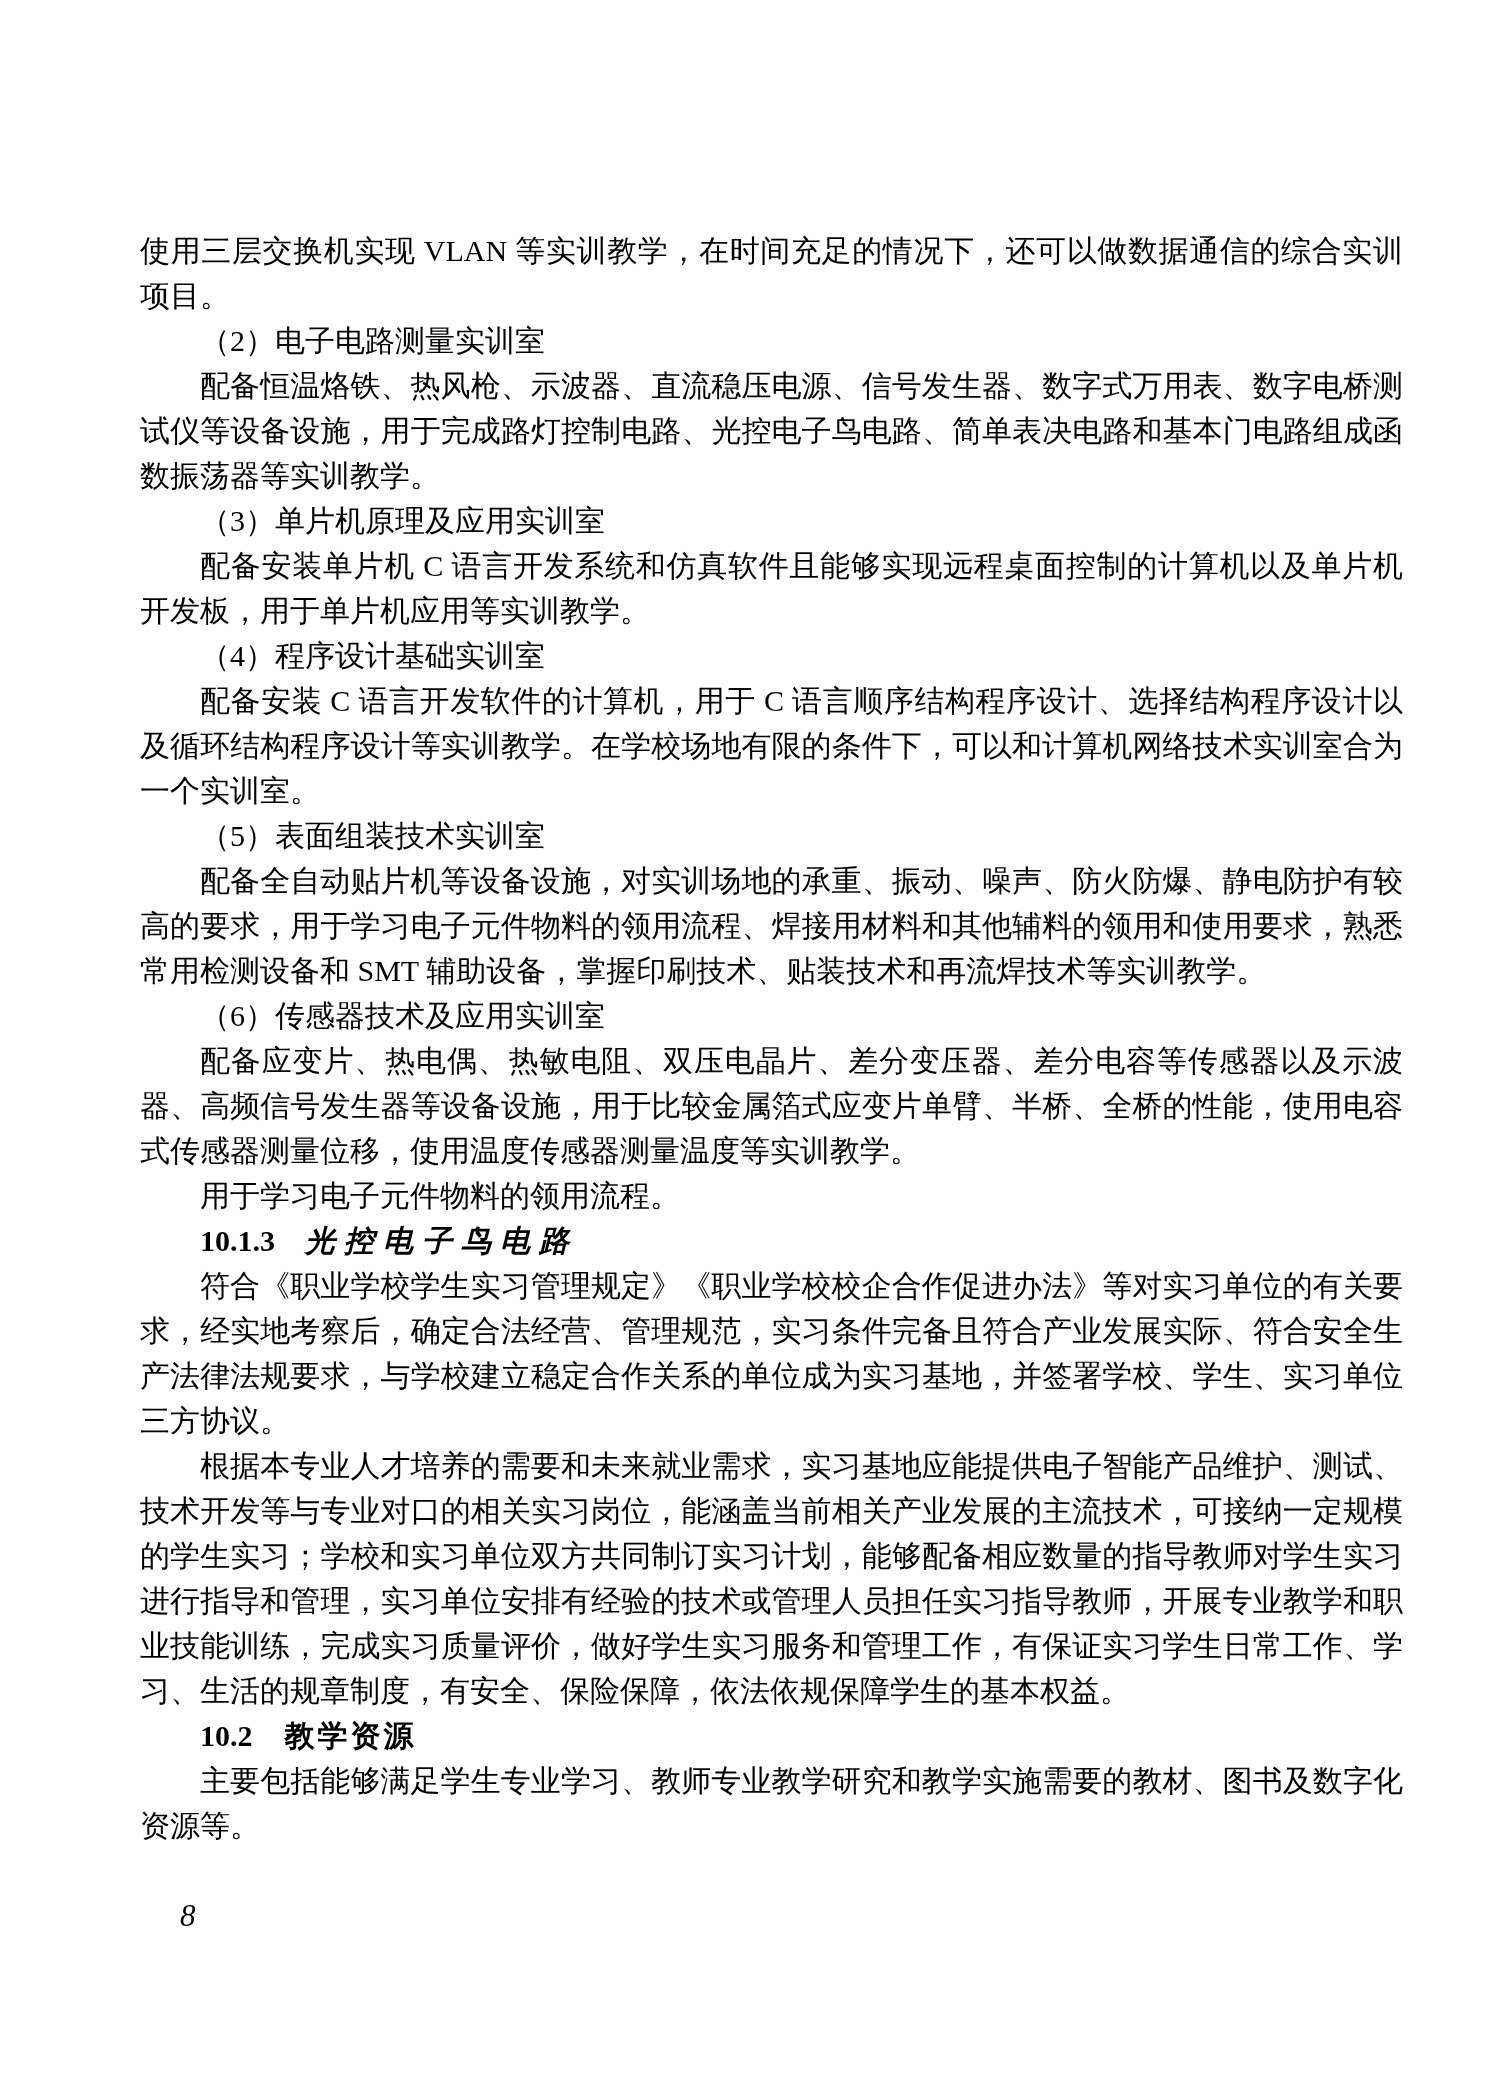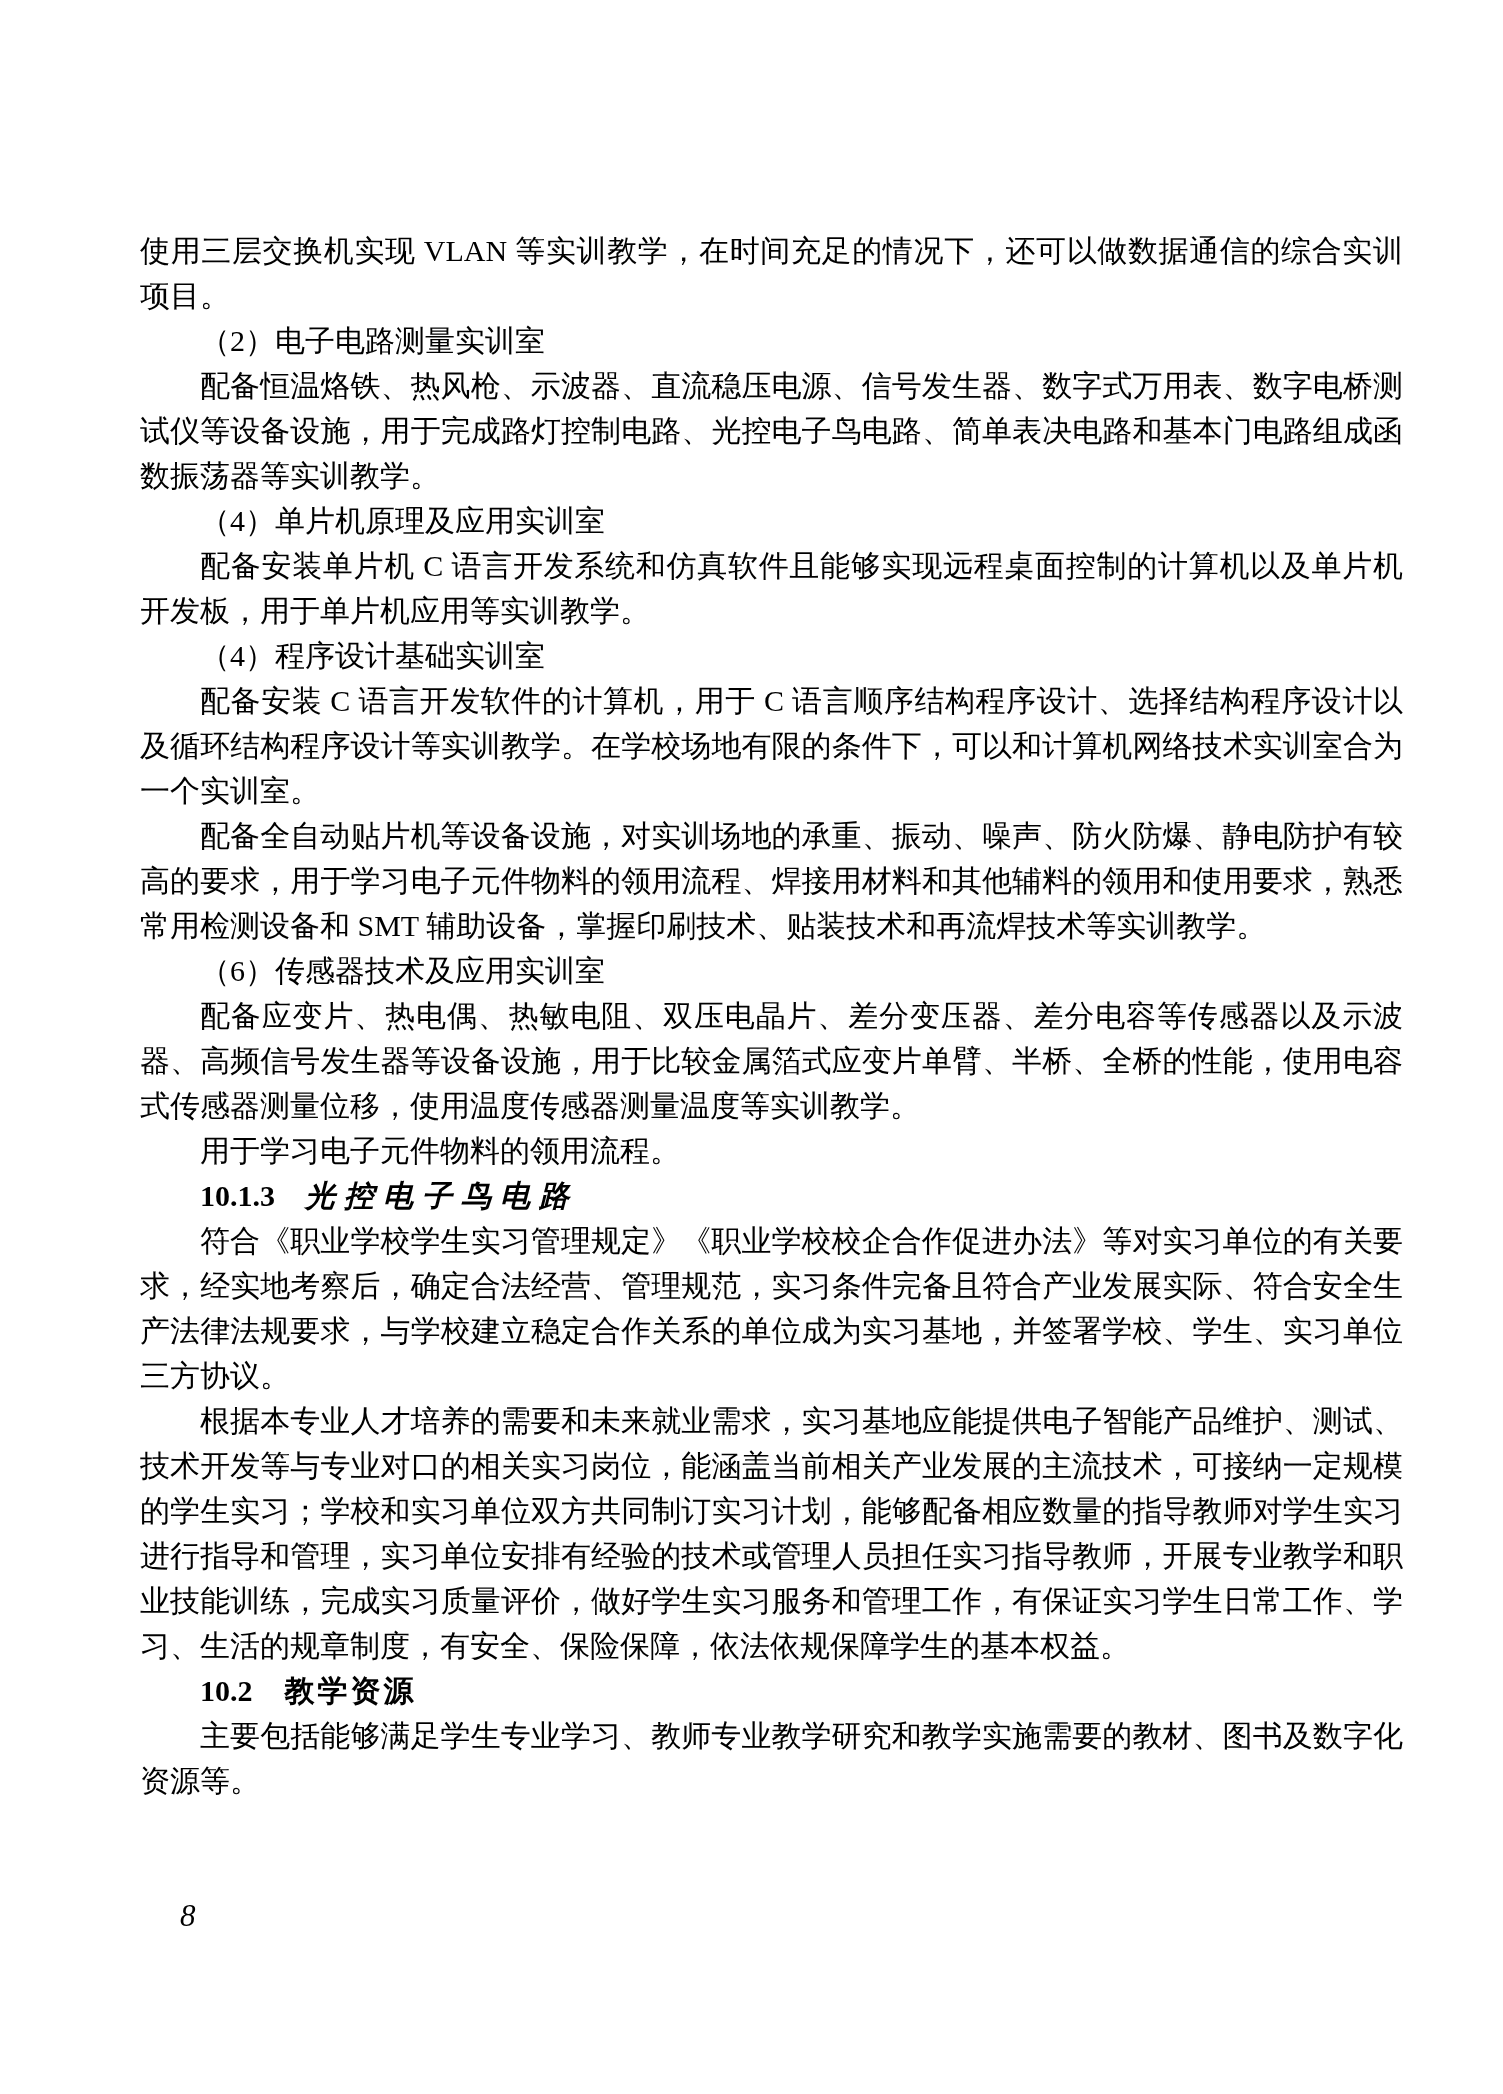--- a/index.html
+++ b/index.html
@@ -78,28 +78,29 @@
 
 <div class="page">
   <div class="content">
 
     <p>使用三层交换机实现 VLAN 等实训教学，在时间充足的情况下，还可以做数据通信的综合实训项目。</p>
 
     <p class="ind">（2）电子电路测量实训室</p>
 
     <p class="ind">配备恒温烙铁、热风枪、示波器、直流稳压电源、信号发生器、数字式万用表、数字电桥测试仪等设备设施，用于完成路灯控制电路、光控电子鸟电路、简单表决电路和基本门电路组成函数振荡器等实训教学。</p>
 
-    <p class="ind">（4）单片机原理及应用实训室</p>
+    <p class="ind">（3）单片机原理及应用实训室</p>
 
     <p class="ind">配备安装单片机 C 语言开发系统和仿真软件且能够实现远程桌面控制的计算机以及单片机开发板，用于单片机应用等实训教学。</p>
 
     <p class="ind">（4）程序设计基础实训室</p>
 
     <p class="ind">配备安装 C 语言开发软件的计算机，用于 C 语言顺序结构程序设计、选择结构程序设计以及循环结构程序设计等实训教学。在学校场地有限的条件下，可以和计算机网络技术实训室合为一个实训室。</p>
 
+    <p class="ind">（5）表面组装技术实训室</p>
 
     <p class="ind">配备全自动贴片机等设备设施，对实训场地的承重、振动、噪声、防火防爆、静电防护有较高的要求，用于学习电子元件物料的领用流程、焊接用材料和其他辅料的领用和使用要求，熟悉常用检测设备和 SMT 辅助设备，掌握印刷技术、贴装技术和再流焊技术等实训教学。</p>
 
     <p class="ind">（6）传感器技术及应用实训室</p>
 
     <p class="ind">配备应变片、热电偶、热敏电阻、双压电晶片、差分变压器、差分电容等传感器以及示波器、高频信号发生器等设备设施，用于比较金属箔式应变片单臂、半桥、全桥的性能，使用电容式传感器测量位移，使用温度传感器测量温度等实训教学。</p>
 
     <p class="ind">用于学习电子元件物料的领用流程。</p>
 
     <h3>

